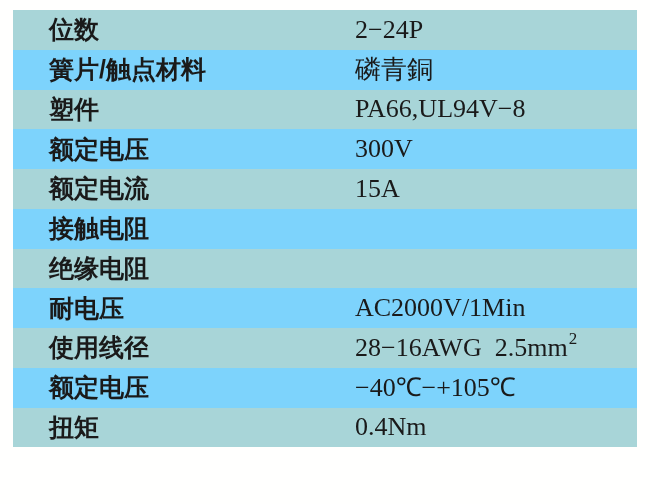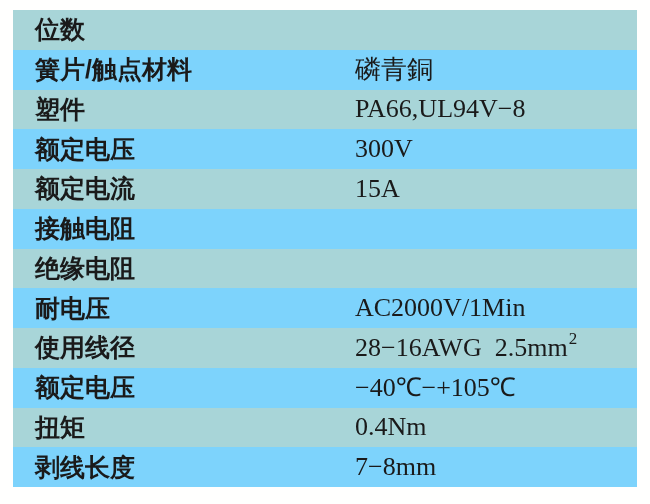--- a/index.html
+++ b/index.html
@@ -23,21 +23,21 @@
     display: flex;
     align-items: center;
     height: 39.75px;
     background: #7dd3fc;
   }
   .spec-row:nth-child(odd) {
     background: var(--teal, #a8d5d8);
   }
   .spec-label {
     width: 342px;
-    padding-left: 22px;
+    padding-left: 36px;
     box-sizing: border-box;
     font-family: "Liberation Sans", sans-serif;
     font-weight: bold;
     font-size: 25px;
     color: var(--text, #1a1a1a);
     white-space: pre;
     line-height: 1;
   }
   .spec-value {
     flex: 1;
@@ -55,20 +55,21 @@
     left: 1px;
   }
 </style>
 </head>
 <body style="background: rgb(255, 255, 254);">
 
 <div class="spec-table">
 
   <div class="spec-row">
     <div class="spec-label">位数</div>
+    <div class="spec-value">2−24P</div>
   </div>
 
   <div class="spec-row">
     <div class="spec-label">簧片/触点材料</div>
     <div class="spec-value">磷青銅</div>
   </div>
 
   <div class="spec-row">
     <div class="spec-label">塑件</div>
     <div class="spec-value">PA66,UL94V−8</div>
@@ -105,18 +106,14 @@
   <div class="spec-row">
     <div class="spec-label">额定电压</div>
     <div class="spec-value">−40℃−+105℃</div>
   </div>
 
   <div class="spec-row">
     <div class="spec-label">扭矩</div>
     <div class="spec-value">0.4Nm</div>
   </div>
 
-  <div class="spec-row">
-    <div class="spec-label">剥线长度</div>
-    <div class="spec-value">7−8mm</div>
-  </div>
 
 </div>
 
 </body></html>

